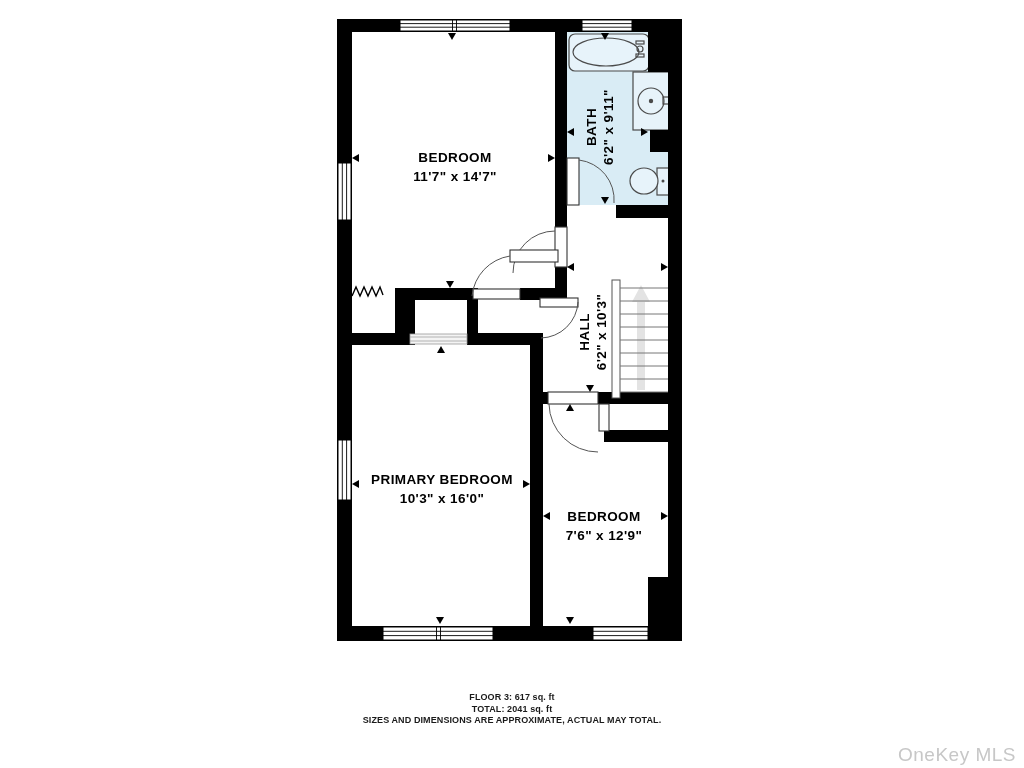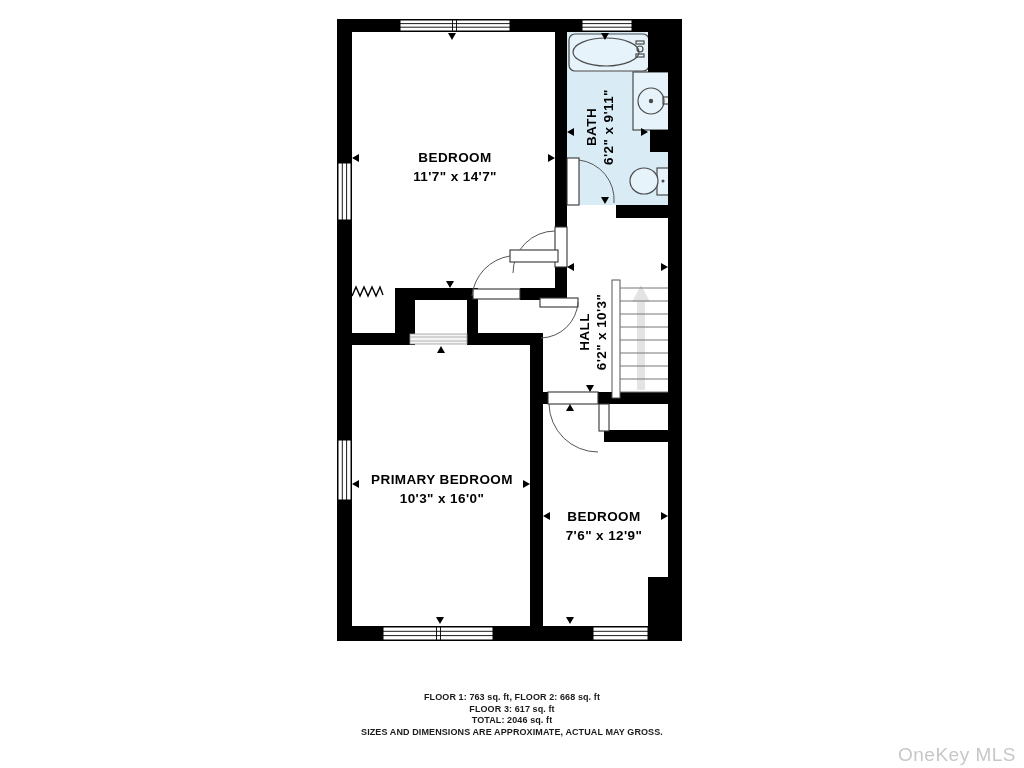--- a/index.html
+++ b/index.html
@@ -214,19 +214,18 @@
 
     <text class="lbl" x="442" y="484">PRIMARY BEDROOM</text>
     <text class="lbl" x="442" y="503">10'3" x 16'0"</text>
 
     <text class="lbl" x="604" y="521">BEDROOM</text>
     <text class="lbl" x="604" y="540">7'6" x 12'9"</text>
   </g>
 </svg>
 
 <div class="footer">
-  <div>FLOOR 1: 763 sq. ft, FLOOR 2: 668 sq. ft</div>
   <div>FLOOR 3: 617 sq. ft</div>
-  <div>TOTAL: 2046 sq. ft</div>
-  <div>SIZES AND DIMENSIONS ARE APPROXIMATE, ACTUAL MAY GROSS.</div>
+  <div>TOTAL: 2041 sq. ft</div>
+  <div>SIZES AND DIMENSIONS ARE APPROXIMATE, ACTUAL MAY TOTAL.</div>
 </div>
 
 <div class="watermark">OneKey MLS</div>
 
 </body></html>

